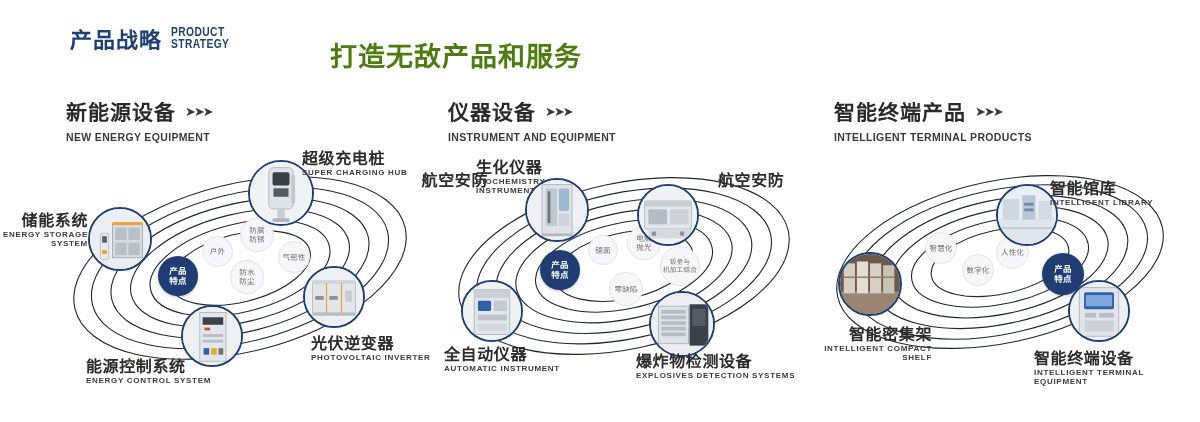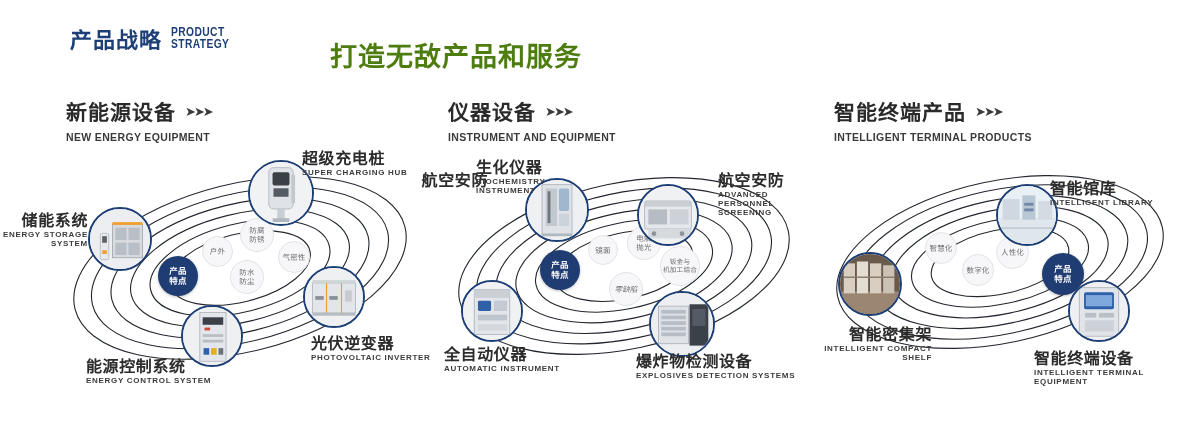--- a/index.html
+++ b/index.html
@@ -274,21 +274,21 @@
         <div>电解</div>
         <div>抛光</div>
       </div>
     </div>
     <div class="bub" style="left:232px;top:96px;width:40px;height:40px;font-size:6.6px;line-height:8px;">
       <div>
         <div>钣金与</div>
         <div>机加工结合</div>
       </div>
     </div>
-    <div class="bub" style="left:181px;top:122px;width:34px;height:34px;font-style:italic;">
+    <div class="bub" style="left:181px;top:122px;width:34px;height:34px;">
       <div>
           <div>零缺陷</div>
         </div>
     </div>
 
     <div class="node" style="left:97px;top:28px;width:64px;height:64px;">
       <svg class="art" viewBox="0 0 64 64">
         <rect width="64" height="64" fill="#eef0f3"></rect>
         <rect x="16" y="5" width="32" height="54" fill="#dfe3e8" stroke="#a5abb3" stroke-width=".8"></rect>
         <rect x="20" y="9" width="12" height="40" fill="#c2c8cf"></rect>
@@ -342,21 +342,20 @@
       <div class="cn">航空安防</div>
     </div>
 
     <div class="lab" style="left:48px;top:9px;">
       <div class="cn">生化仪器</div>
       <div class="en" style="max-width:86px;white-space:normal;">BIOCHEMISTRY INSTRUMENT</div>
     </div>
 
     <div class="lab" style="left:290px;top:22px;">
       <div class="cn">航空安防</div>
-      <div class="en" style="max-width:92px;white-space:normal;">ADVANCED PERSONNEL SCREENING</div>
     </div>
 
     <div class="lab" style="left:208px;top:203px;">
       <div class="cn">爆炸物检测设备</div>
       <div class="en">EXPLOSIVES DETECTION SYSTEMS</div>
     </div>
 
     <div class="lab" style="left:16px;top:196px;">
       <div class="cn">全自动仪器</div>
       <div class="en">AUTOMATIC INSTRUMENT</div>

